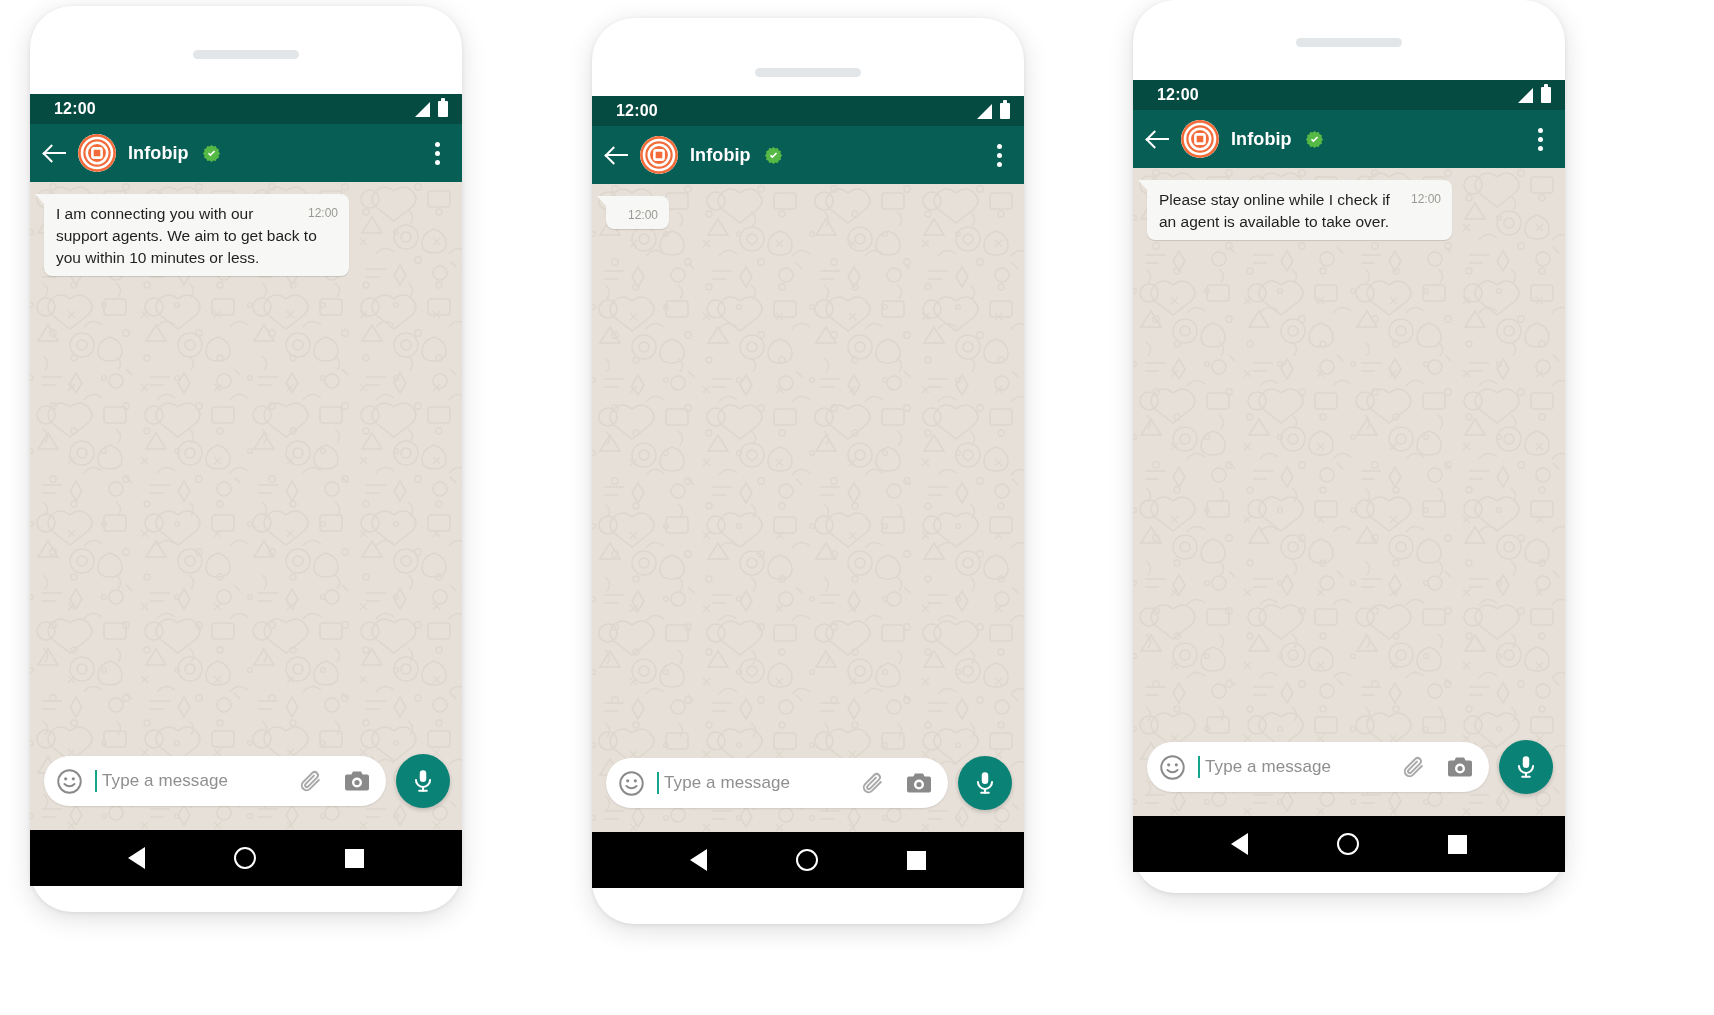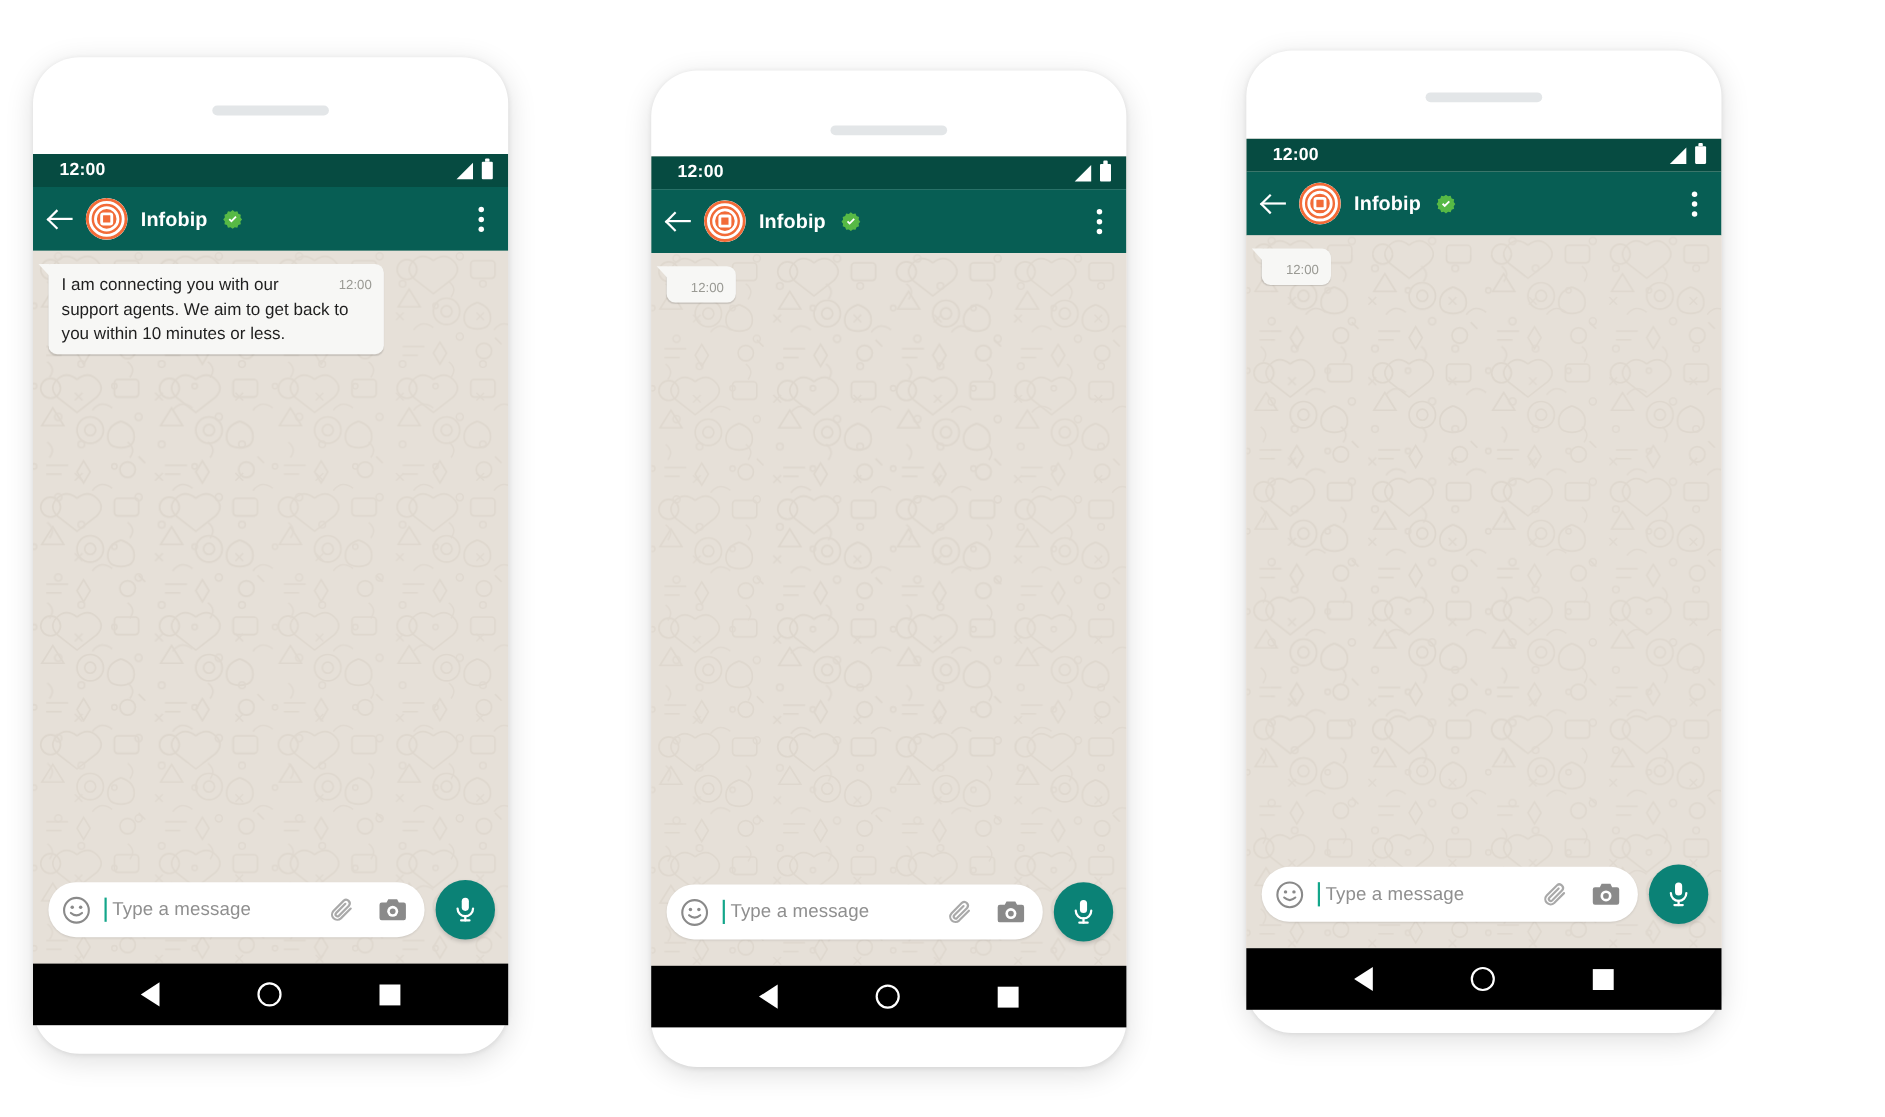--- a/index.html
+++ b/index.html
@@ -7,21 +7,20 @@
     width: 1714px; height: 1015px;
     background: #ffffff;
     font-family: "Liberation Sans", sans-serif;
     overflow: hidden;
   }
   .stage {
     position: relative;
     width: 1714px; height: 731px;
     display: flex;
     align-items: flex-start;
-    margin-top: 46px;
   }
 
   
   .phone {
     position: absolute;
     background: #ffffff;
     border-radius: 42px;
     box-shadow: 0 6px 26px rgba(0,0,0,0.13), 0 1px 5px rgba(0,0,0,0.08);
   }
   .phone-1 { left: 30px;   top: 6px;  width: 432px; height: 906px; }
@@ -520,20 +519,21 @@
       <div class="chat-body">
         <svg class="doodle" width="100%" height="100%" viewBox="0 0 432 650" preserveAspectRatio="xMidYMid slice">
           <rect width="100%" height="100%" fill="#e6e0d8"></rect>
           <rect width="100%" height="100%" fill="url(#dood1)"></rect>
           <rect width="100%" height="100%" fill="url(#dood2)"></rect>
         </svg>
 
         <div class="bubble-wrap">
           <div class="bubble">
             <span class="bubble-time">12:00</span>
+            <span class="bubble-text">Please stay online while I check if an agent is available to take over.</span>
           </div>
         </div>
 
         <div class="composer">
           <div class="input-pill">
             <span class="emoji-icon">
               <svg width="27" height="27" viewBox="0 0 24 24" aria-hidden="true">
                 <circle cx="12" cy="12" r="10" fill="none" stroke="#8a8a8a" stroke-width="1.7"></circle>
                 <circle cx="8.6" cy="9.6" r="1.4" fill="#8a8a8a"></circle>
                 <circle cx="15.4" cy="9.6" r="1.4" fill="#8a8a8a"></circle>

